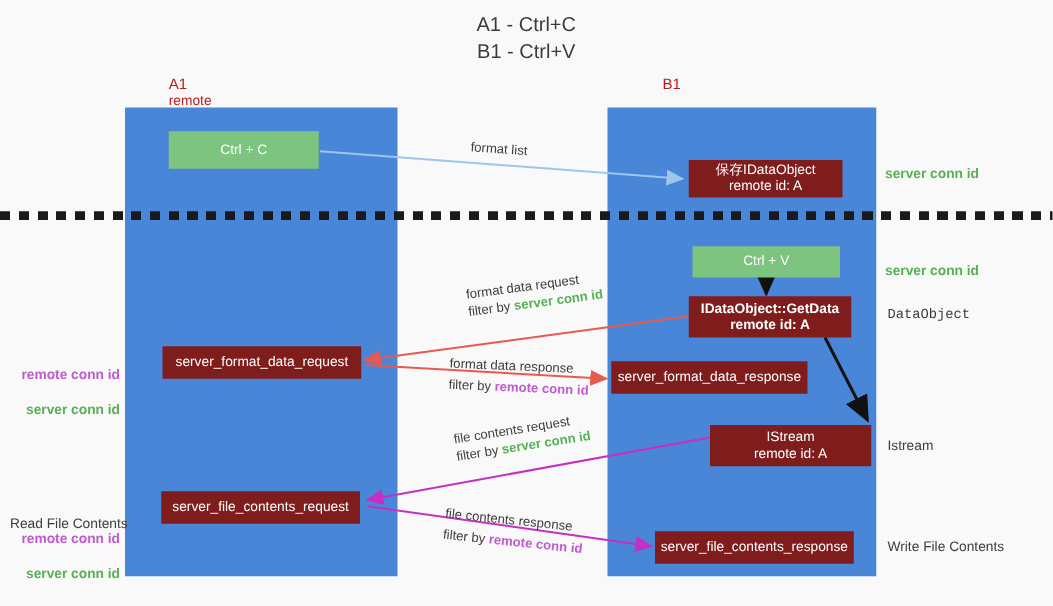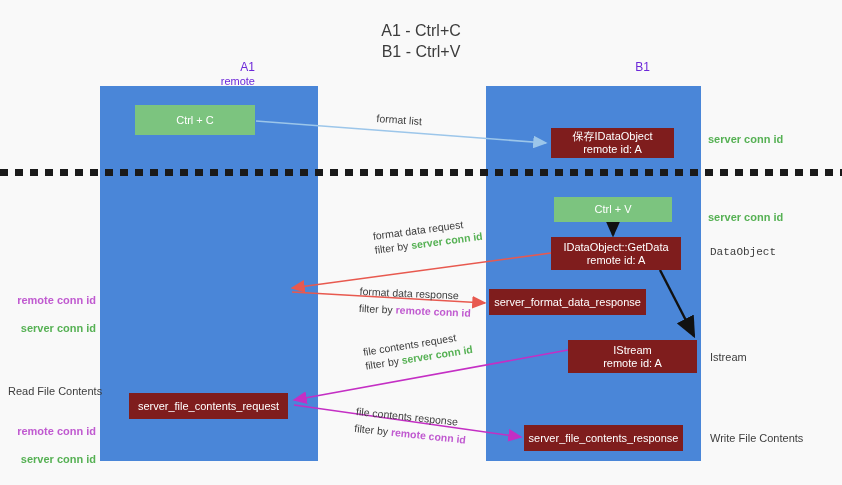--- a/index.html
+++ b/index.html
@@ -7,27 +7,27 @@
     width:842px;height:485px;
     background:#f9f9f9;
     font-family:"Liberation Sans","DejaVu Sans",sans-serif;
     color:#404040;
     overflow:hidden;
     position:relative;
   }
   #stage{position:absolute;left:0;top:0;width:842px;height:485px;}
 
   .title{
-    position:absolute;left:0;top:20px;width:842px;
+    position:absolute;left:0;top:10px;width:842px;
     text-align:center;font-size:16px;line-height:21px;color:#3c3c3c;
     white-space:pre;
   }
 
   .col-head{
-    position:absolute;text-align:right;font-size:12px;line-height:14px;color:#6d28d9;
+    position:absolute;text-align:left;font-size:12px;line-height:14px;color:#b91c1c;
   }
   .col-head .sub{font-size:11px;}
 
   .lane{position:absolute;background:#4a86d8;}
 
   .dashline{
     position:absolute;left:0;top:169px;width:842px;height:7px;
     background-image:repeating-linear-gradient(to right,#1a1a1a 0 8px,transparent 8px 15px);
   }
 
@@ -111,25 +111,28 @@
 
   <div class="box orange" style="left:551px;top:128px;width:123px;height:30px;">
     <span class="t">保存IDataObject
 remote id: A</span>
   </div>
 
   <div class="box green" style="left:554px;top:197px;width:118px;height:25px;">
     <span class="t">Ctrl + V</span>
   </div>
 
-  <div class="box orange" style="left:551px;top:237px;width:130px;height:33px;">
+  <div class="box orange" style="left:551px;top:237px;width:130px;height:33px;font-weight:bold;">
     <span class="t">IDataObject::GetData
 remote id: A</span>
   </div>
 
+  <div class="box orange" style="left:130px;top:277px;width:159px;height:26px;">
+    <span class="t">server_format_data_request</span>
+  </div>
 
   <div class="box orange" style="left:489px;top:289px;width:157px;height:26px;">
     <span class="t">server_format_data_response</span>
   </div>
 
   <div class="box orange" style="left:568px;top:340px;width:129px;height:33px;">
     <span class="t">IStream
 remote id: A</span>
   </div>
 
@@ -145,21 +148,21 @@
   <div class="sidelabel green-txt" style="left:708px;top:210px;">server conn id</div>
   <div class="sidelabel dark-txt" style="left:710px;top:245px;font-family:Liberation Mono, monospace;">DataObject</div>
   <div class="sidelabel dark-txt" style="left:710px;top:350px;">Istream</div>
   <div class="sidelabel dark-txt" style="left:710px;top:431px;">Write File Contents</div>
 
   <div class="sidelabel" style="left:10px;top:279px;width:86px;text-align:right;">
     <div class="purple-txt">remote conn id</div>
     <div class="green-txt">server conn id</div>
   </div>
 
-  <div class="sidelabel dark-txt" style="left:8px;top:384px;">Read File Contents</div>
+  <div class="sidelabel dark-txt" style="left:8px;top:412px;">Read File Contents</div>
   <div class="sidelabel" style="left:10px;top:410px;width:86px;text-align:right;">
     <div class="purple-txt">remote conn id</div>
     <div class="green-txt">server conn id</div>
   </div>
 
   <div class="edgelabel" style="left:377px;top:111px;transform:rotate(4deg);">format list</div>
 
   <div class="edgelabel" style="left:372px;top:229px;transform:rotate(-7.5deg);">
     <div>format data request</div>
     <div>

